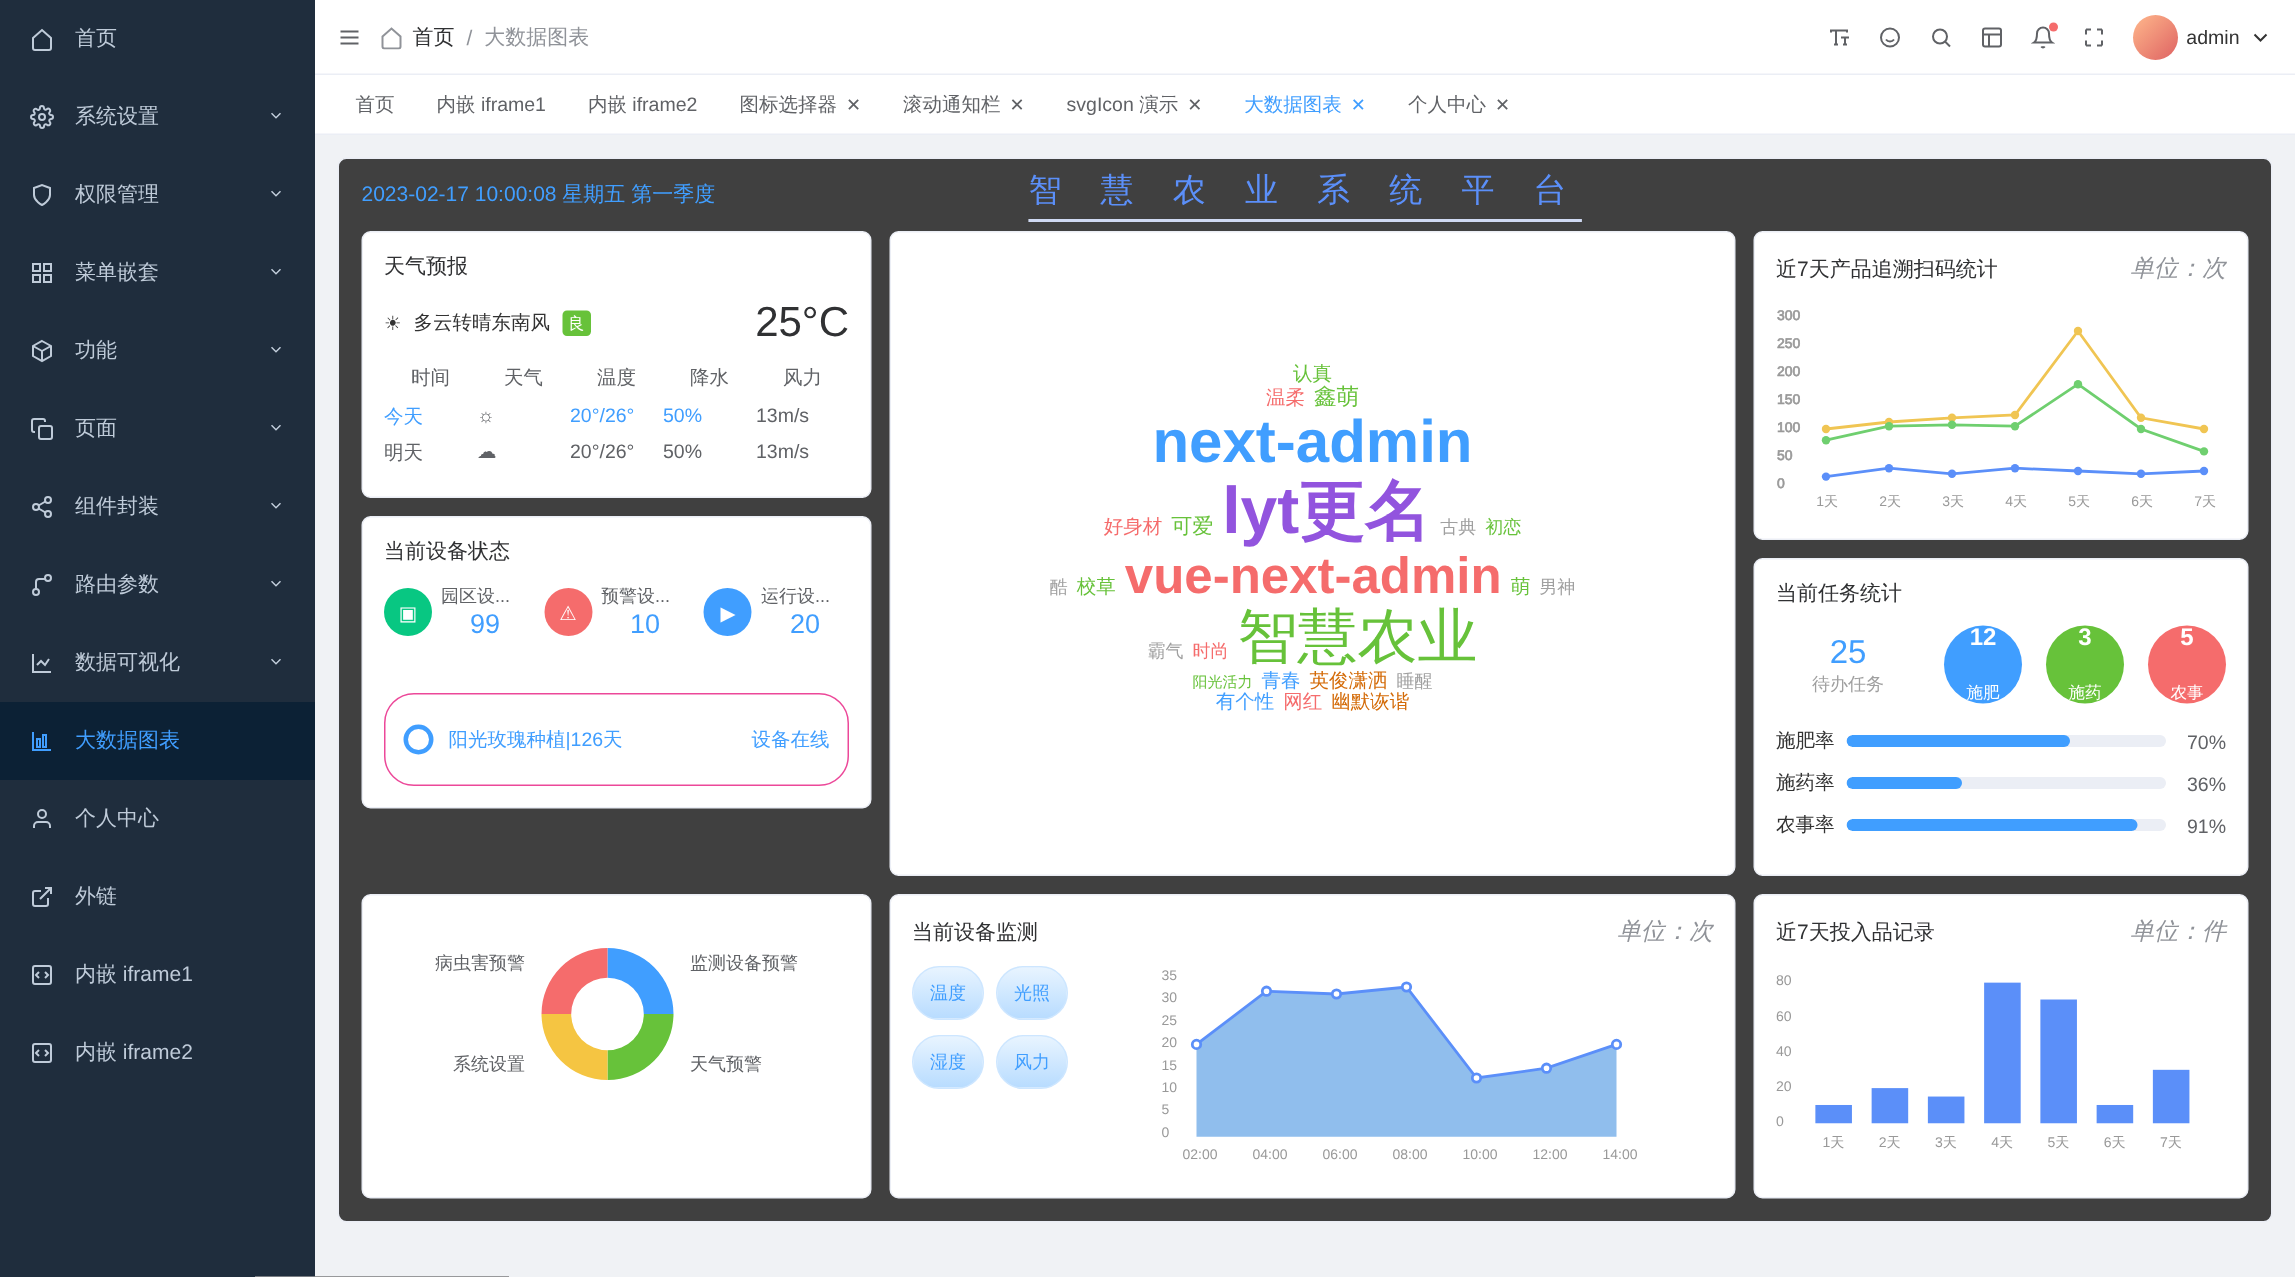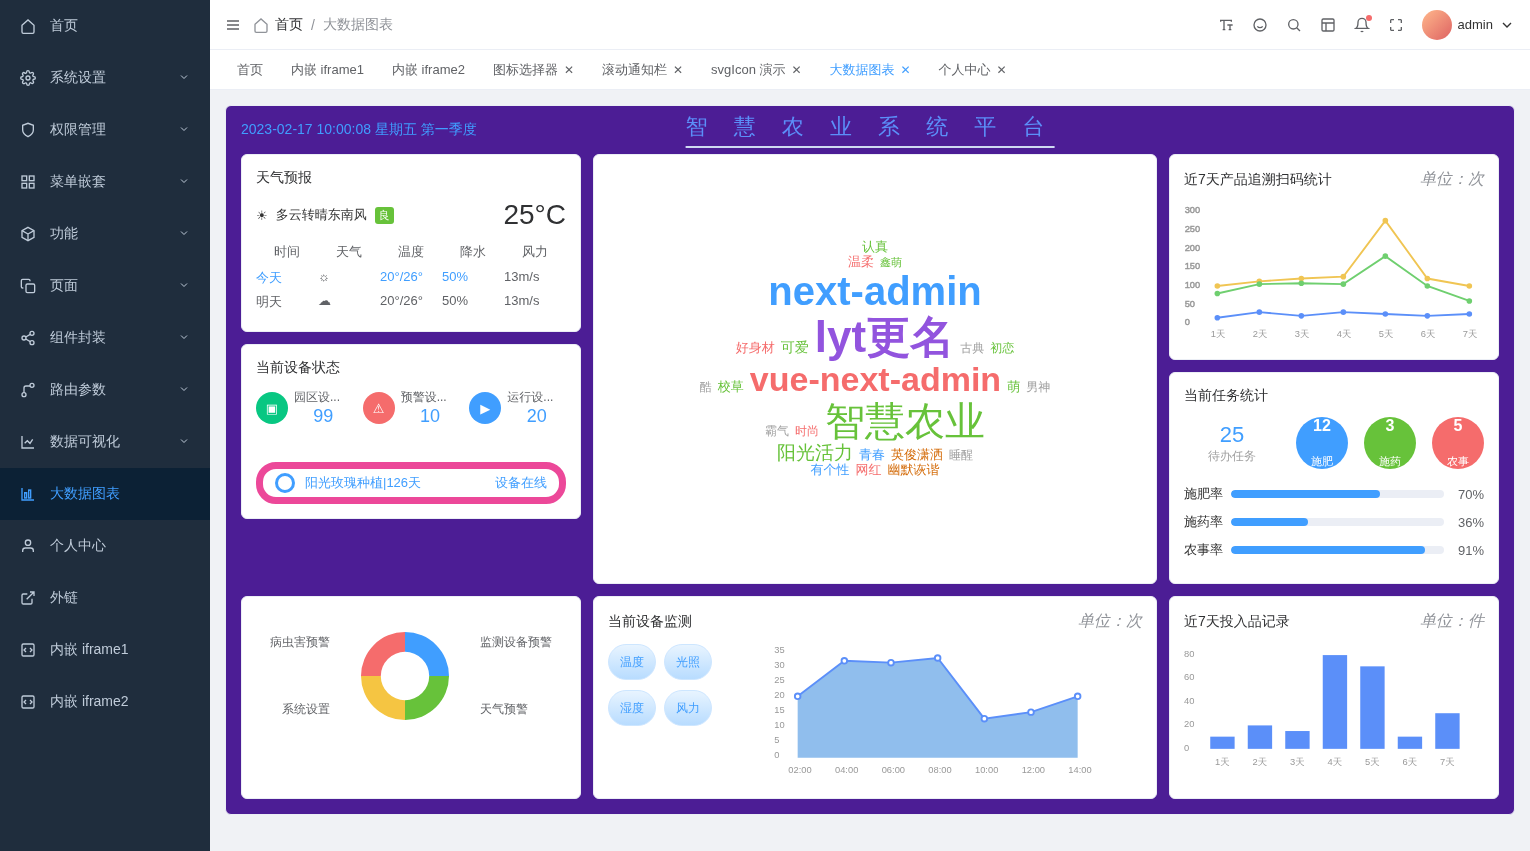--- a/index.html
+++ b/index.html
@@ -24,21 +24,21 @@
 .user { display: flex; align-items: center; gap: 6px; cursor: pointer; }
 .dot { position: relative; }
 .dot::after { content: ''; position: absolute; top: -2px; right: -2px; width: 6px; height: 6px; background: #f56c6c; border-radius: 50%; }
 
 .tabs-row { background: #fff; height: 40px; display: flex; align-items: center; padding: 0 15px; border-bottom: 1px solid #ebeef5; }
 .tab { padding: 6px 12px; margin-right: 4px; display: flex; align-items: center; gap: 6px; cursor: pointer; font-size: 13px; color: #606266; border-radius: 4px 4px 0 0; }
 .tab.active { color: #409eff; }
 .tab-close { cursor: pointer; font-size: 12px; }
 
 .content { flex: 1; overflow-y: auto; padding: 15px; }
-.dashboard { background: #4c1d95; border-radius: 6px; border: 1px solid #ebeef5; padding: 15px; }
+.dashboard { background: #404040; border-radius: 6px; border: 1px solid #ebeef5; padding: 15px; }
 .dash-header { display: flex; align-items: center; margin-bottom: 15px; position: relative; }
 .dash-date { color: #409eff; font-size: 14px; font-weight: 500; }
 .dash-title { position: absolute; left: 50%; transform: translateX(-50%); color: #5b8ff9; font-size: 22px; letter-spacing: 10px; border-bottom: 2px solid #cfd9f2; padding-bottom: 4px; }
 
 .grid { display: grid; grid-template-columns: 340px 1fr 330px; gap: 12px; }
 .card { border: 1px solid #ebeef5; border-radius: 6px; padding: 14px; background: #fff; }
 .card-title { font-size: 14px; color: #303133; margin-bottom: 12px; display: flex; align-items: center; }
 .card-title .unit { margin-left: auto; color: #909399; font-size: 16px; font-style: italic; }
 
 
@@ -54,21 +54,21 @@
 
 
 .dev-stats { display: flex; gap: 10px; margin-bottom: 14px; }
 .dev-stat { display: flex; align-items: center; flex: 1; gap: 6px; }
 .dev-circ { width: 32px; height: 32px; border-radius: 50%; display: flex; align-items: center; justify-content: center; color: #fff; flex-shrink: 0; }
 .dev-c1 { background: #08c782; }
 .dev-c2 { background: #f56c6c; }
 .dev-c3 { background: #409eff; }
 .dev-label { font-size: 12px; color: #606266; white-space: nowrap; overflow: hidden; text-overflow: ellipsis; }
 .dev-num { color: #409eff; font-size: 18px; font-weight: 500; text-align: center; }
-.dev-row { border: 7px solid #ec4899; border-radius: 20px; padding: 4px 12px; display: flex; align-items: center; gap: 10px; color: #409eff; margin-top: 35px; }
+.dev-row { border: 1px solid #ec4899; border-radius: 20px; padding: 20px 12px; display: flex; align-items: center; gap: 10px; color: #409eff; margin-top: 35px; }
 .dev-row .ring { width: 20px; height: 20px; border: 3px solid #409eff; border-radius: 50%; }
 .dev-row .status { margin-left: auto; }
 
 
 .wordcloud { height: 380px; display: flex; align-items: center; justify-content: center; flex-direction: column; line-height: 1.1; }
 .wc-line { display: flex; align-items: baseline; gap: 6px; justify-content: center; flex-wrap: wrap; }
 
 
 .mini-chart { width: 100%; height: 140px; }
 .bar-chart { width: 100%; height: 130px; }
@@ -84,21 +84,21 @@
 .tc2 { background: #67c23a; }
 .tc3 { background: #f56c6c; }
 .prog-row { display: flex; align-items: center; gap: 8px; margin-bottom: 10px; font-size: 13px; }
 .prog-bar { flex: 1; height: 8px; background: #ebeef5; border-radius: 4px; overflow: hidden; }
 .prog-fill { height: 100%; background: #409eff; border-radius: 4px; }
 .prog-val { width: 32px; text-align: right; color: #606266; }
 
 .row2 { display: grid; grid-template-columns: 340px 1fr 330px; gap: 12px; margin-top: 12px; }
 
 
-.pie-wrap { display: flex; align-items: center; justify-content: center; gap: 20px; height: 130px; }
+.pie-wrap { display: flex; align-items: center; justify-content: center; gap: 0; height: 130px; }
 .pie-label { font-size: 12px; color: #606266; }
 .pie-svg { width: 110px; height: 110px; }
 
 
 .mon-btns { display: flex; flex-direction: column; gap: 10px; }
 .mon-row { display: flex; gap: 8px; }
 .mon-btn { width: 48px; height: 36px; border-radius: 18px; background: linear-gradient(#e8f4ff,#b8dcff); color: #409eff; display: flex; align-items: center; justify-content: center; font-size: 12px; cursor: pointer; border: 1px solid #cde6ff; }
 .monitor-body { display: flex; gap: 12px; }
 .area-chart { flex: 1; height: 140px; }
 
@@ -431,21 +431,21 @@
             </div>
           </div>
 
           <div class="card">
             <div class="wordcloud" id="wordcloud">
                 <div class="wc-line">
                   <span style="color: rgb(103, 194, 58); font-size: 13px;">认真</span>
                 </div>
                 <div class="wc-line">
                   <span style="color: rgb(245, 108, 108); font-size: 13px;">温柔</span>
-                  <span style="color: rgb(103, 194, 58); font-size: 11px;">鑫萌</span>
+                  <span style="color: rgb(103, 194, 58); font-size: 15px;">鑫萌</span>
                 </div>
                 <div class="wc-line">
                   <span style="color: rgb(64, 158, 255); font-size: 40px; font-weight: 700;">next-admin</span>
                 </div>
                 <div class="wc-line">
                   <span style="color: rgb(245, 108, 108); font-size: 13px;">好身材</span>
                   <span style="color: rgb(103, 194, 58); font-size: 14px;">可爱</span>
                   <span style="color: rgb(146, 84, 222); font-size: 44px; font-weight: 700;">lyt更名</span>
                   <span style="color: rgb(160, 160, 160); font-size: 12px;">古典</span>
                   <span style="color: rgb(103, 194, 58); font-size: 12px;">初恋</span>
@@ -456,21 +456,21 @@
                   <span style="color: rgb(245, 108, 108); font-size: 34px; font-weight: 700;">vue-next-admin</span>
                   <span style="color: rgb(103, 194, 58); font-size: 13px;">萌</span>
                   <span style="color: rgb(160, 160, 160); font-size: 12px;">男神</span>
                 </div>
                 <div class="wc-line">
                   <span style="color: rgb(160, 160, 160); font-size: 12px;">霸气</span>
                   <span style="color: rgb(245, 108, 108); font-size: 12px;">时尚</span>
                   <span style="color: rgb(103, 194, 58); font-size: 40px; font-weight: 400;">智慧农业</span>
                 </div>
                 <div class="wc-line">
-                  <span style="color: rgb(103, 194, 58); font-size: 19px;">阳光活力</span>
+                  <span style="color: rgb(103, 194, 58); font-size: 10px;">阳光活力</span>
                   <span style="color: rgb(64, 158, 255); font-size: 13px;">青春</span>
                   <span style="color: rgb(212, 107, 8); font-size: 13px;">英俊潇洒</span>
                   <span style="color: rgb(160, 160, 160); font-size: 12px;">睡醒</span>
                 </div>
                 <div class="wc-line">
                   <span style="color: rgb(64, 158, 255); font-size: 13px;">有个性</span>
                   <span style="color: rgb(245, 108, 108); font-size: 13px;">网红</span>
                   <span style="color: rgb(212, 107, 8); font-size: 13px;">幽默诙谐</span>
                 </div>
               </div>

